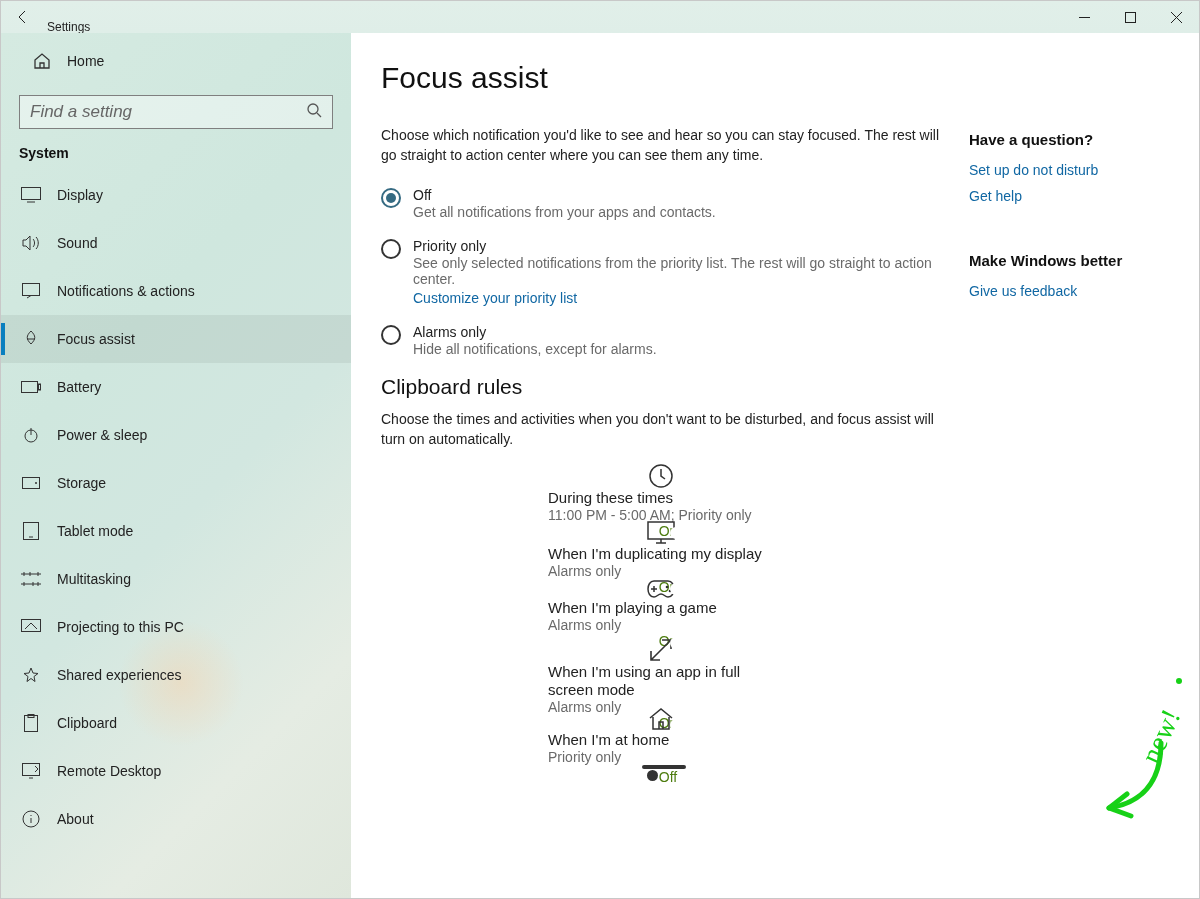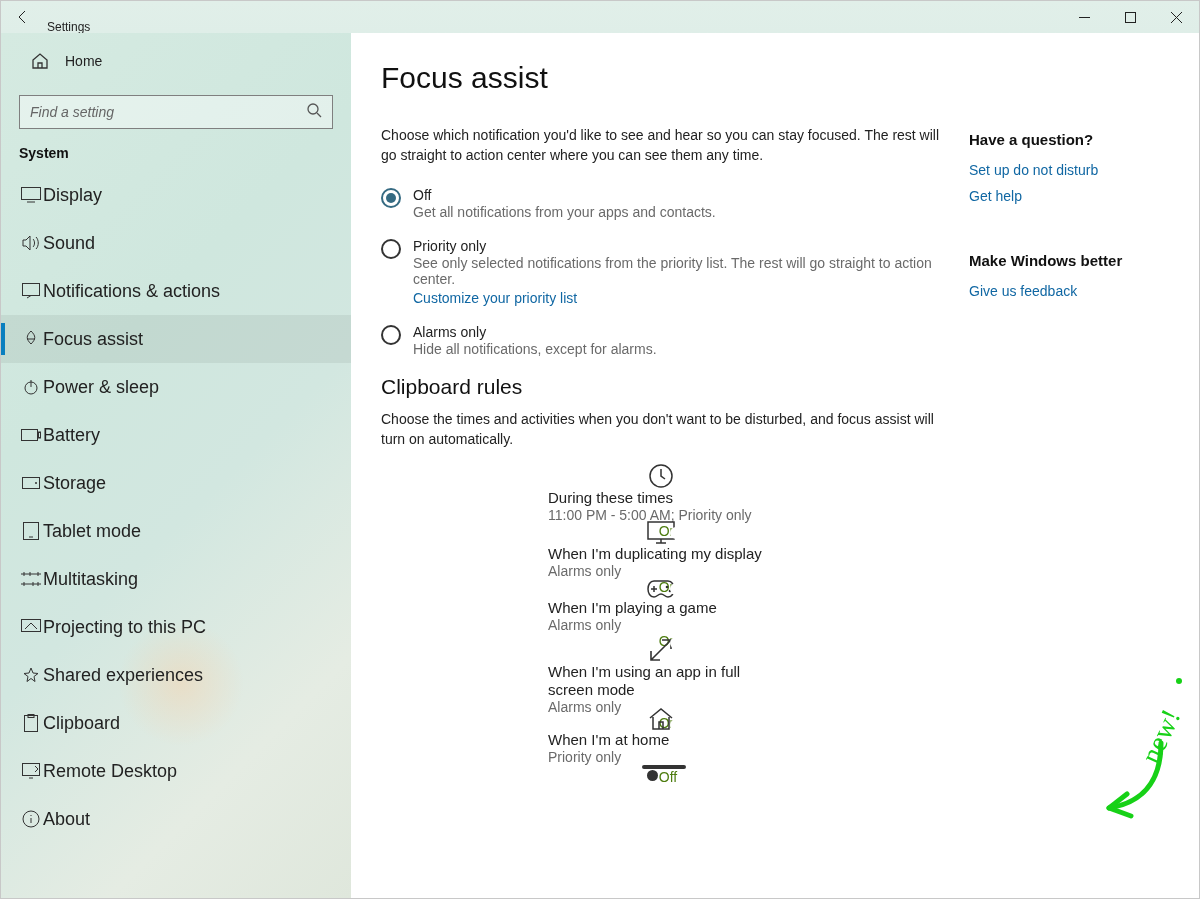--- a/index.html
+++ b/index.html
@@ -10,31 +10,31 @@
   .titlebar .back { width: 28px; height: 28px; display: flex; align-items: center; justify-content: center; cursor: pointer; }
   .titlebar .title { font-size: 12px; margin-left: 10px; color: #222; margin-top: 20px; }
   .winctrls { margin-left: auto; display: flex; }
   .winctrls div { width: 46px; height: 32px; display: flex; align-items: center; justify-content: center; cursor: pointer; }
   .winctrls svg { stroke: #222; }
   
   .body { flex: 1; display: flex; overflow: hidden; }
   
   .sidebar { width: 350px; background: linear-gradient(135deg, #d5eae1 0%, #cfe7de 35%, #d2e7e0 55%, #e5ece3 80%, #dfe7dc 100%); padding: 8px 0 0 0; position: relative; overflow-y: auto; }
   .sidebar::before { content:""; position:absolute; left:90px; top:560px; width:180px; height:180px; background: radial-gradient(closest-side, rgba(255,200,150,0.35), transparent 70%); pointer-events:none; }
-  .home-row { display: flex; align-items: center; height: 40px; padding-left: 28px; cursor: pointer; }
+  .home-row { display: flex; align-items: center; height: 40px; padding-left: 8px; cursor: pointer; margin-left: 22px; }
   .home-row .icon { width: 22px; display: flex; justify-content: center; }
   .home-row .label { margin-left: 14px; font-size: 14px; color: #222; }
   .search { margin: 14px 18px 16px 18px; height: 34px; border: 1px solid #7f7f7f; background: rgba(255,255,255,0.4); display: flex; align-items: center; padding: 0 10px; }
-  .search input { flex: 1; border: 0; background: transparent; outline: none; font-size: 14px; color: #666; }
+  .search input { flex: 1; border: 0; background: transparent; outline: none; font-size: 17px; color: #666; }
   .search input::placeholder { color: #666; font-style: italic; }
   .search .sicon { color: #555; }
   .section-title { font-weight: 600; font-size: 14px; padding: 0 0 10px 18px; color: #111; }
   .nav-item { display: flex; align-items: center; height: 48px; padding-left: 18px; cursor: pointer; position: relative; }
   .nav-item .icon { width: 24px; display: flex; justify-content: center; color: #333; }
-  .nav-item .label { font-size: 18px; color: #222; }
+  .nav-item .label { margin-left: 14px; font-size: 14px; color: #222; }
   .nav-item.active { background: rgba(0,0,0,0.06); }
   .nav-item.active::before { content: ""; position: absolute; left: 0; top: 8px; bottom: 8px; width: 4px; background: #0a7fbf; }
   
   .main { flex: 1; display: flex; padding: 28px 20px 0 30px; overflow-y: auto; position: relative; }
   .content { flex: 1; max-width: 560px; }
   .aside { width: 220px; padding-top: 70px; padding-left: 28px; }
   h1 { font-weight: 300; font-size: 30px; color: #111; margin-bottom: 30px; }
   .desc { font-size: 14px; color: #222; line-height: 20px; margin-bottom: 22px; }
   .radio-opt { display: flex; align-items: flex-start; margin-bottom: 18px; cursor: pointer; }
   .radio-circle { width: 20px; height: 20px; border: 2px solid #333; border-radius: 50%; margin-top: 1px; margin-right: 12px; display: flex; align-items: center; justify-content: center; flex-shrink:0; }
@@ -148,35 +148,35 @@
       <div class="nav-item active">
         <span class="icon">
             <svg width="18" height="18" viewBox="0 0 18 18" fill="none">
               <path d="M9 1c-5 5-5 8 0 13 5-5 5-8 0-13zM5 9h8" stroke="#333"></path>
             </svg>
           </span>
         <span class="label">Focus assist</span>
       </div>
       <div class="nav-item">
         <span class="icon">
+            <svg width="20" height="12" viewBox="0 0 20 12" fill="none">
+              <rect x="0.5" y="0.5" width="16" height="11" stroke="#333"></rect>
+              <rect x="17.5" y="3" width="2" height="6" stroke="#333"></rect>
+            </svg>
+          </span>
+        <span class="label">Battery</span>
+      </div>
+      <div class="nav-item">
+        <span class="icon">
             <svg width="18" height="18" viewBox="0 0 18 18" fill="none">
               <circle cx="9" cy="10" r="6" stroke="#333"></circle>
               <path d="M9 2v7" stroke="#333"></path>
             </svg>
           </span>
         <span class="label">Power &amp; sleep</span>
-      </div>
-      <div class="nav-item">
-        <span class="icon">
-            <svg width="20" height="12" viewBox="0 0 20 12" fill="none">
-              <rect x="0.5" y="0.5" width="16" height="11" stroke="#333"></rect>
-              <rect x="17.5" y="3" width="2" height="6" stroke="#333"></rect>
-            </svg>
-          </span>
-        <span class="label">Battery</span>
       </div>
       <div class="nav-item">
         <span class="icon">
             <svg width="18" height="12" viewBox="0 0 18 12" fill="none">
               <rect x="0.5" y="0.5" width="17" height="11" stroke="#333"></rect>
               <circle cx="14" cy="6" r="1" fill="#333"></circle>
             </svg>
           </span>
         <span class="label">Storage</span>
       </div>

